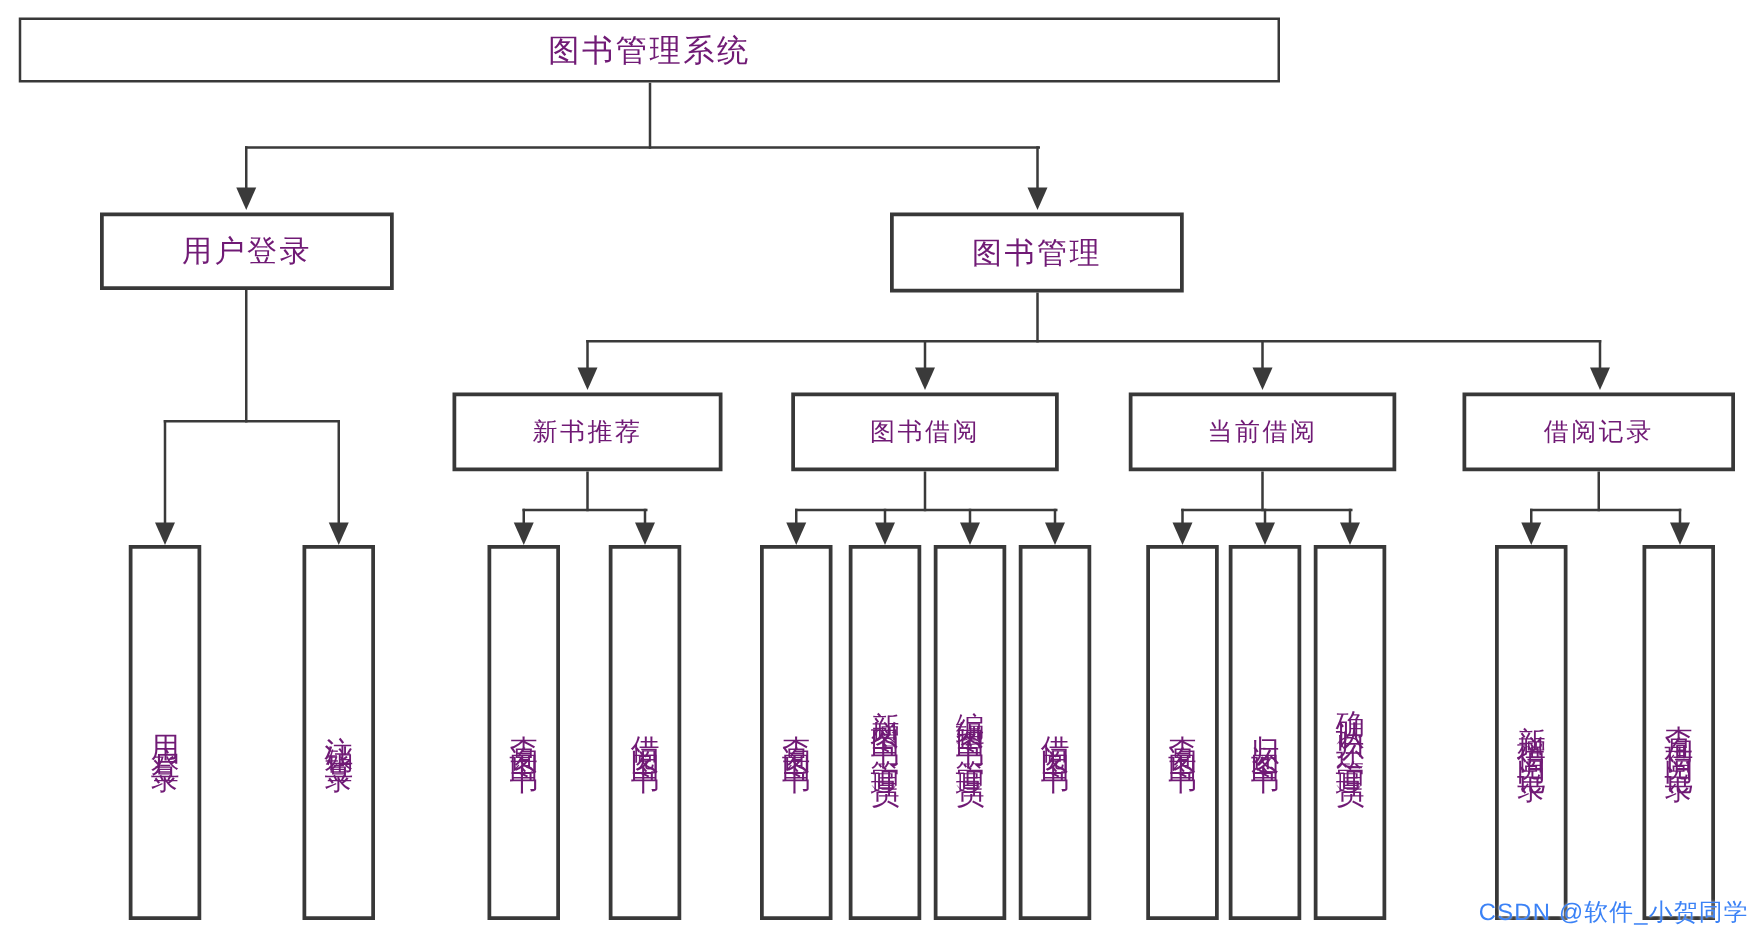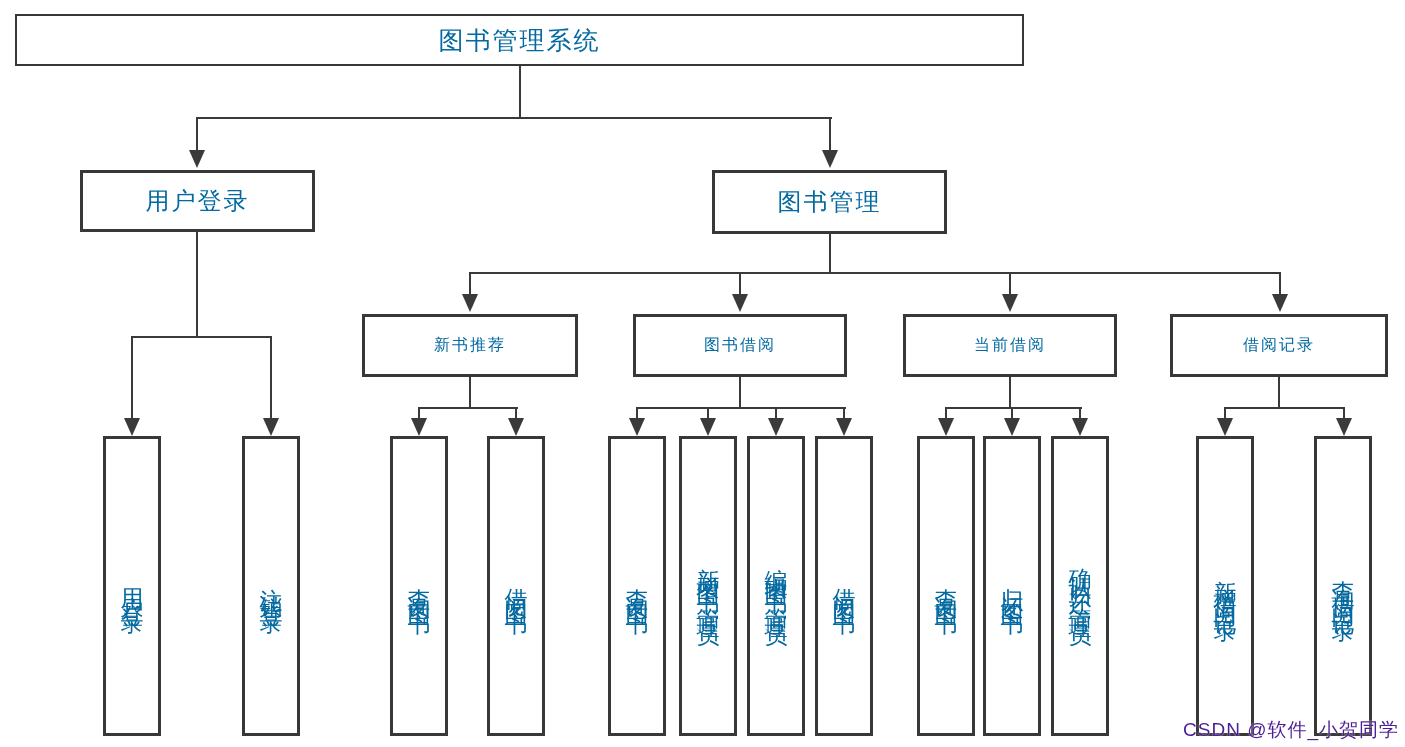--- a/index.html
+++ b/index.html
@@ -8,29 +8,29 @@
     font-family:"Liberation Sans","DejaVu Sans",sans-serif; overflow:hidden;
   }
   
   .vline { position:absolute; width:2px; background:#3a3a3a; }
   .hline { position:absolute; height:2px; background:#3a3a3a; }
   .arrow { position:absolute; width:0; height:0;
            border-left:8px solid transparent; border-right:8px solid transparent;
            border-top:18px solid #3a3a3a; }
   
   .box { position:absolute; background:#ffffff; border:3px solid #383838; box-sizing:border-box;
-         display:flex; align-items:center; justify-content:center; color:#0369a1; }
+         display:flex; align-items:center; justify-content:center; color:#701a75; }
   .lvl1 { border-width:2px; font-size:25px; letter-spacing:2px; }
   .lvl2 { font-size:24px; letter-spacing:2px; }
-  .lvl3 { font-size:16px; letter-spacing:2px; }
+  .lvl3 { font-size:20px; letter-spacing:2px; }
   .leaf { }
   .vtext { writing-mode:vertical-rl; text-orientation:mixed; font-size:23px;
            letter-spacing:8px; line-height:1; white-space:nowrap; }
   .watermark { position:absolute; right:6px; bottom:4px; font-size:19px;
-               color:#4c1d95; letter-spacing:1px; z-index:10;
+               color:#3b82f6; letter-spacing:1px; z-index:10;
                text-shadow:0 0 2px rgba(255,255,255,0.9); }
 </style>
 </head>
 <body>
 
 <div class="canvas">
 
   <div class="vline" style="left:519px;top:66px;height:53px"></div>
   <div class="hline" style="left:196px;top:117px;width:636px"></div>
   <div class="vline" style="left:196px;top:117px;height:36px"></div>

